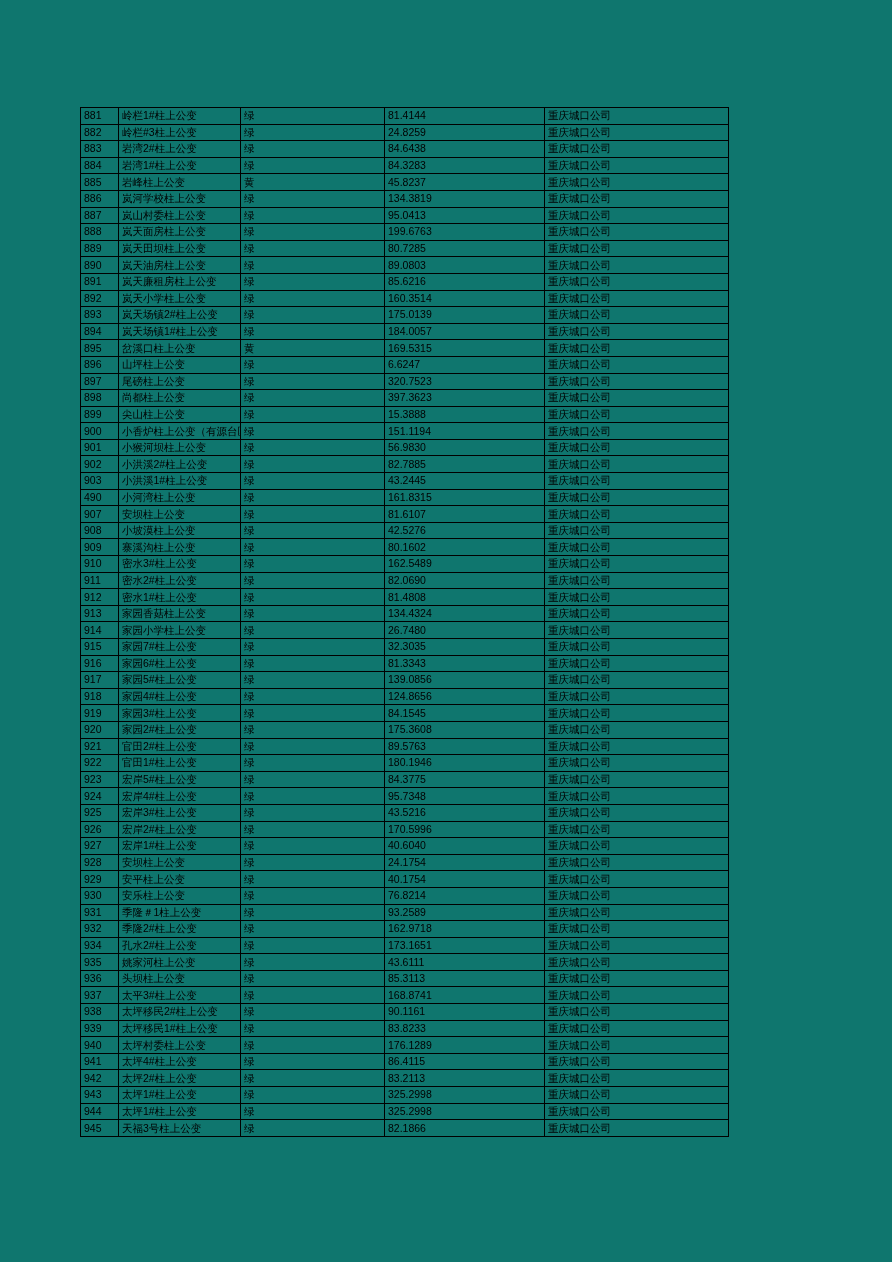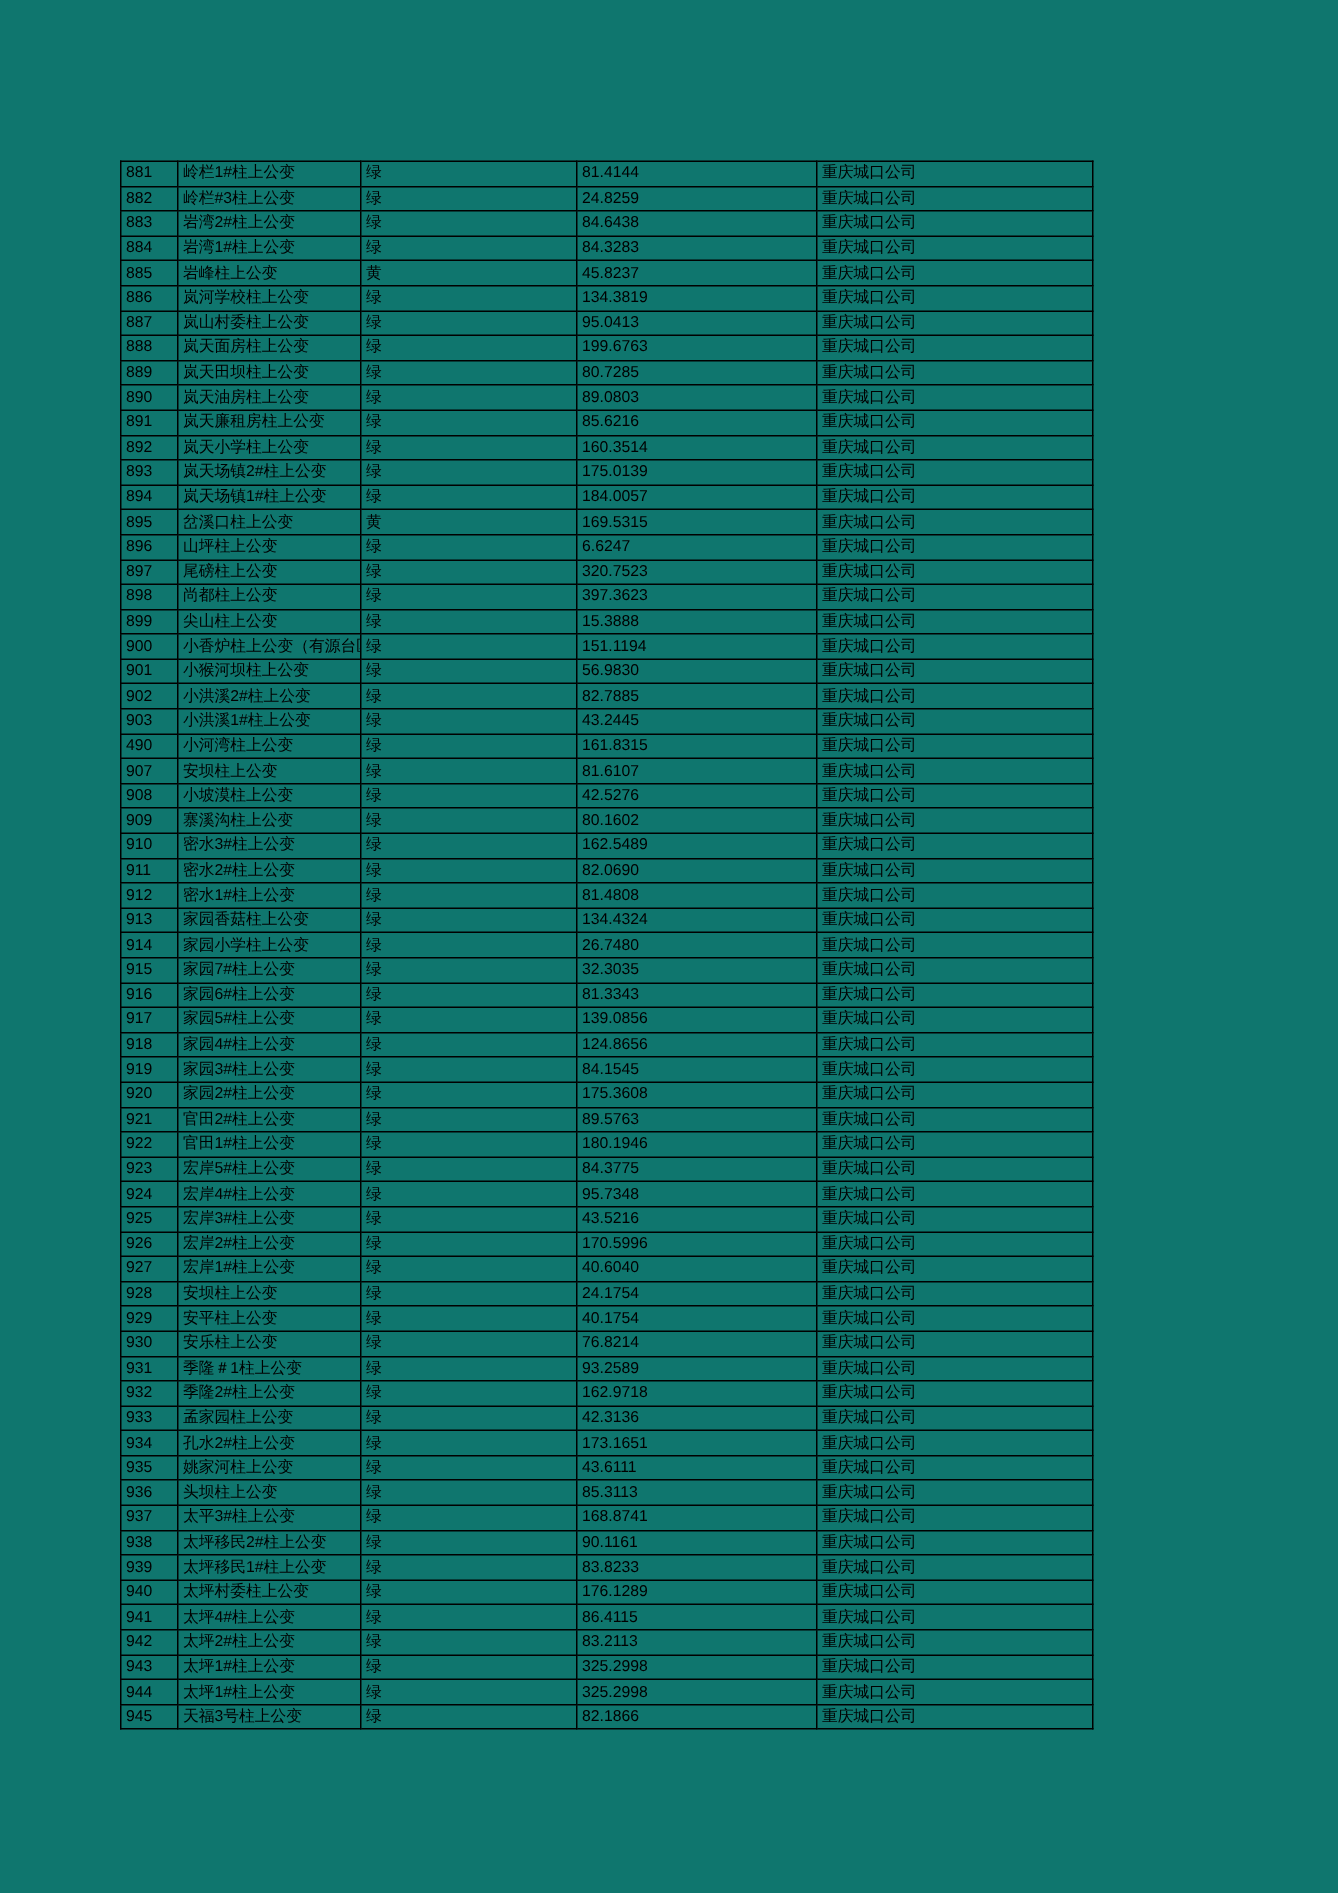--- a/index.html
+++ b/index.html
@@ -413,27 +413,20 @@
             <td class="owner">重庆城口公司</td>
           </tr>
           <tr>
             <td class="idx">932</td>
             <td class="name">季隆2#柱上公变</td>
             <td class="color">绿</td>
             <td class="value">162.9718</td>
             <td class="owner">重庆城口公司</td>
           </tr>
           <tr>
-            <td class="idx">933</td>
-            <td class="name">孟家园柱上公变</td>
-            <td class="color">绿</td>
-            <td class="value">42.3136</td>
-            <td class="owner">重庆城口公司</td>
-          </tr>
-          <tr>
             <td class="idx">934</td>
             <td class="name">孔水2#柱上公变</td>
             <td class="color">绿</td>
             <td class="value">173.1651</td>
             <td class="owner">重庆城口公司</td>
           </tr>
           <tr>
             <td class="idx">935</td>
             <td class="name">姚家河柱上公变</td>
             <td class="color">绿</td>

